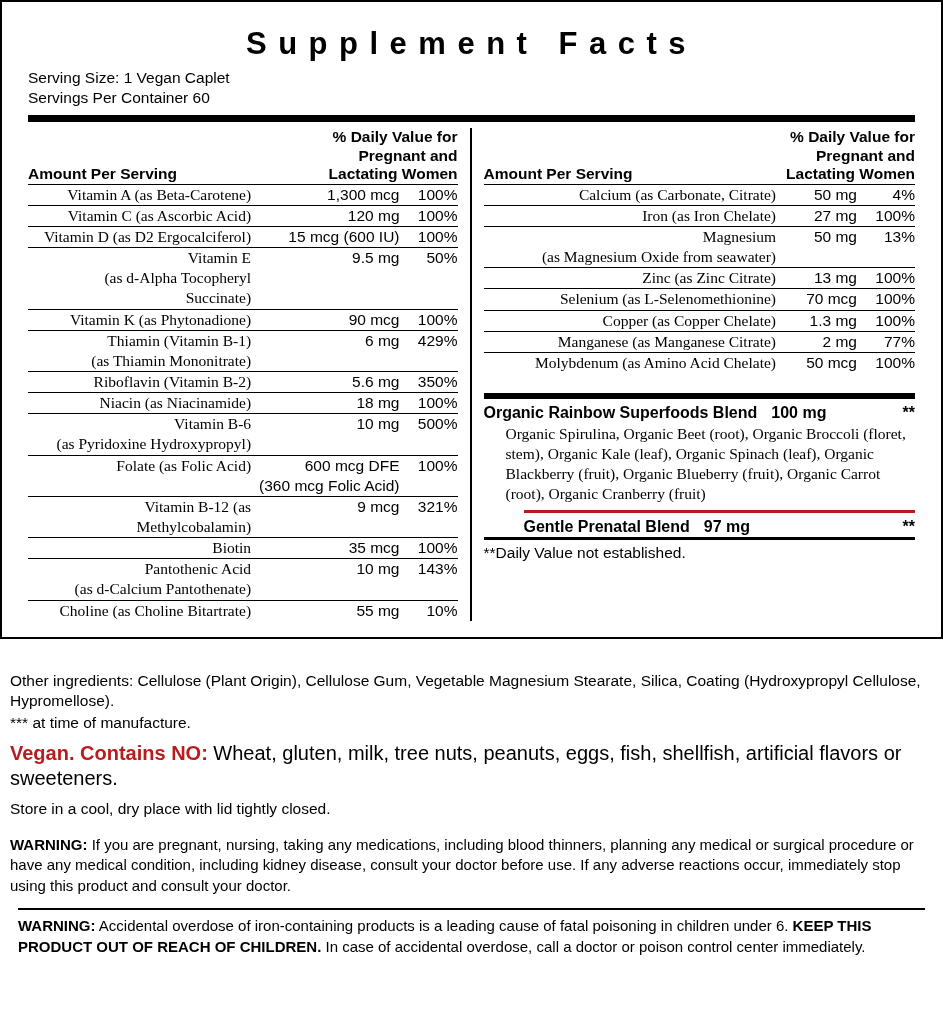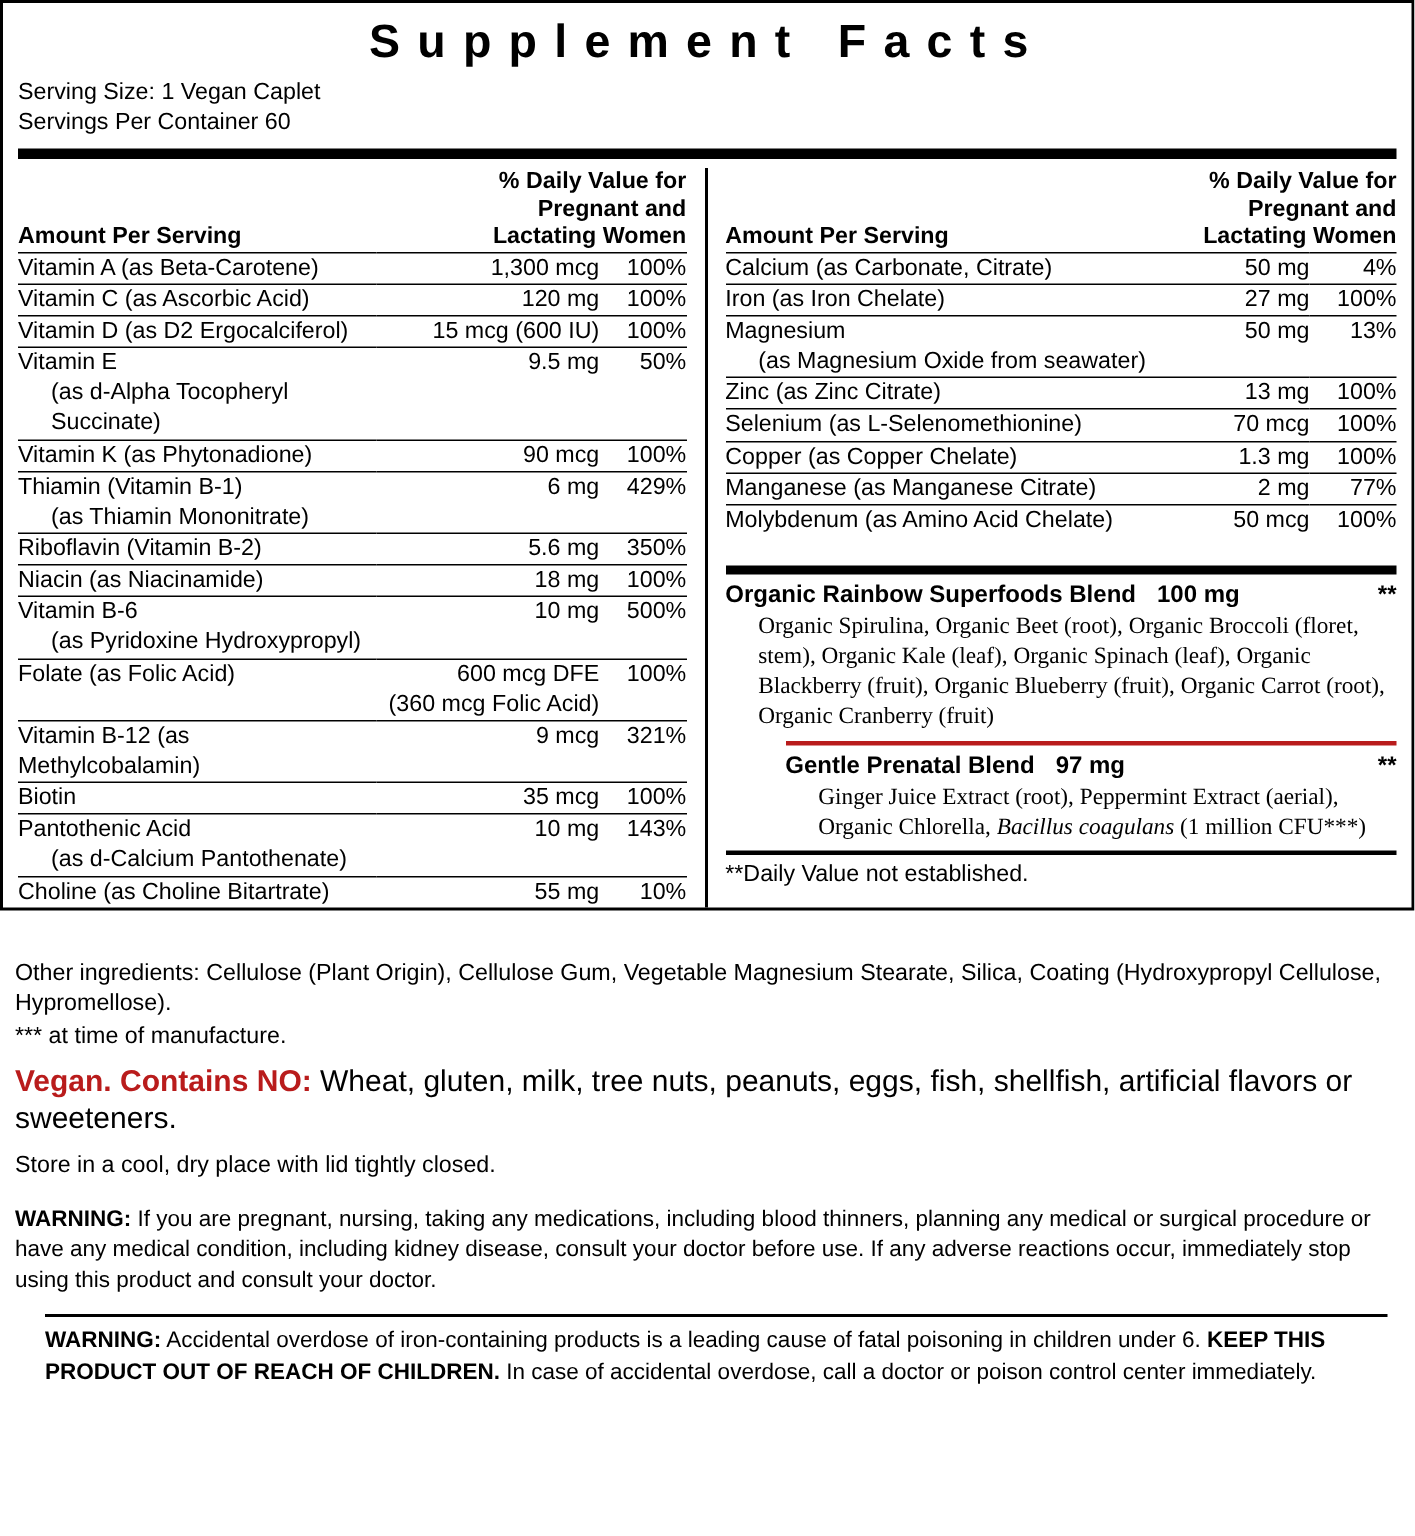--- a/index.html
+++ b/index.html
@@ -7,21 +7,21 @@
   body {
     width: 943px;
     background: #ffffff;
     font-family: "Liberation Sans", sans-serif;
     color: #000000;
     -webkit-font-smoothing: antialiased;
   }
   .panel {
     width: 943px;
     border: 2px solid #000;
-    padding: 0;
+    padding: 16px;
     position: relative;
   }
 
   
   .sf-title {
     font-size: 31px;
     font-weight: bold;
     letter-spacing: 11.5px;
     text-align: center;
     padding: 8px 10px 4px 10px;
@@ -67,21 +67,21 @@
     white-space: nowrap;
   }
   .hdr-top { height: 6px; }
 
   .frow td {
     border-top: 1px solid #000;
     padding: 3px 0 3px 0;
     line-height: 1.3;
   }
   .frow:first-child td { border-top: none; }
-  .frow td.name { text-align: left; }
+  .frow td.name { text-align: right; font-family: Liberation Serif, serif; }
   .frow td.amt { text-align: right; white-space: nowrap; padding-left: 8px; margin-top: 41px; }
   .frow td.dv  { text-align: right; white-space: nowrap; width: 58px; padding-left: 10px;}
   .sub { display:block; padding-left: 22px; }
   .sub-right { display:block; text-align:right; }
 
   
   .blend {
     border-top: 6px solid #000;
     padding-top: 4px;
     margin-top: 16px;
@@ -136,21 +136,21 @@
     font-size: 15.5px;
     padding-top: 8px;
   }
   .warn1 {
     font-size: 15px;
     line-height: 1.36;
     padding-top: 17px;
   }
   .warn1 b { font-weight: bold; }
   .warnbox {
-    margin: 12px 8px 6px 20px;
+    margin: 12px 8px 6px 8px;
     border-top: 2px solid #000;
     padding-top: 6px;
     font-size: 15px;
     line-height: 1.36;
   }
   .warnbox b { font-weight: bold; }
 </style>
 </head>
 <body>
 
@@ -337,21 +337,20 @@
         </div>
         <div class="blend-body">Organic Spirulina, Organic Beet (root), Organic Broccoli (floret, stem), Organic Kale (leaf), Organic Spinach (leaf), Organic Blackberry (fruit), Organic Blueberry (fruit), Organic Carrot (root), Organic Cranberry (fruit)</div>
       </div>
 
       <div class="blend2">
         <div class="blend-head">
           <span class="bname">Gentle Prenatal Blend</span>
           <span class="bamt">97 mg</span>
           <span class="bdv">**</span>
         </div>
-        <div class="blend-body"><span>Ginger Juice Extract (root), Peppermint Extract (aerial), Organic Chlorella, </span><em>Bacillus coagulans</em><span> (1 million CFU***)</span></div>
       </div>
 
       <div class="dv-note">**Daily Value not established.</div>
     </div>
   </div>
 
 </div>
 
 <div class="after">
   <div class="other">Other ingredients: Cellulose (Plant Origin), Cellulose Gum, Vegetable Magnesium Stearate, Silica, Coating (Hydroxypropyl Cellulose, Hypromellose).</div>

